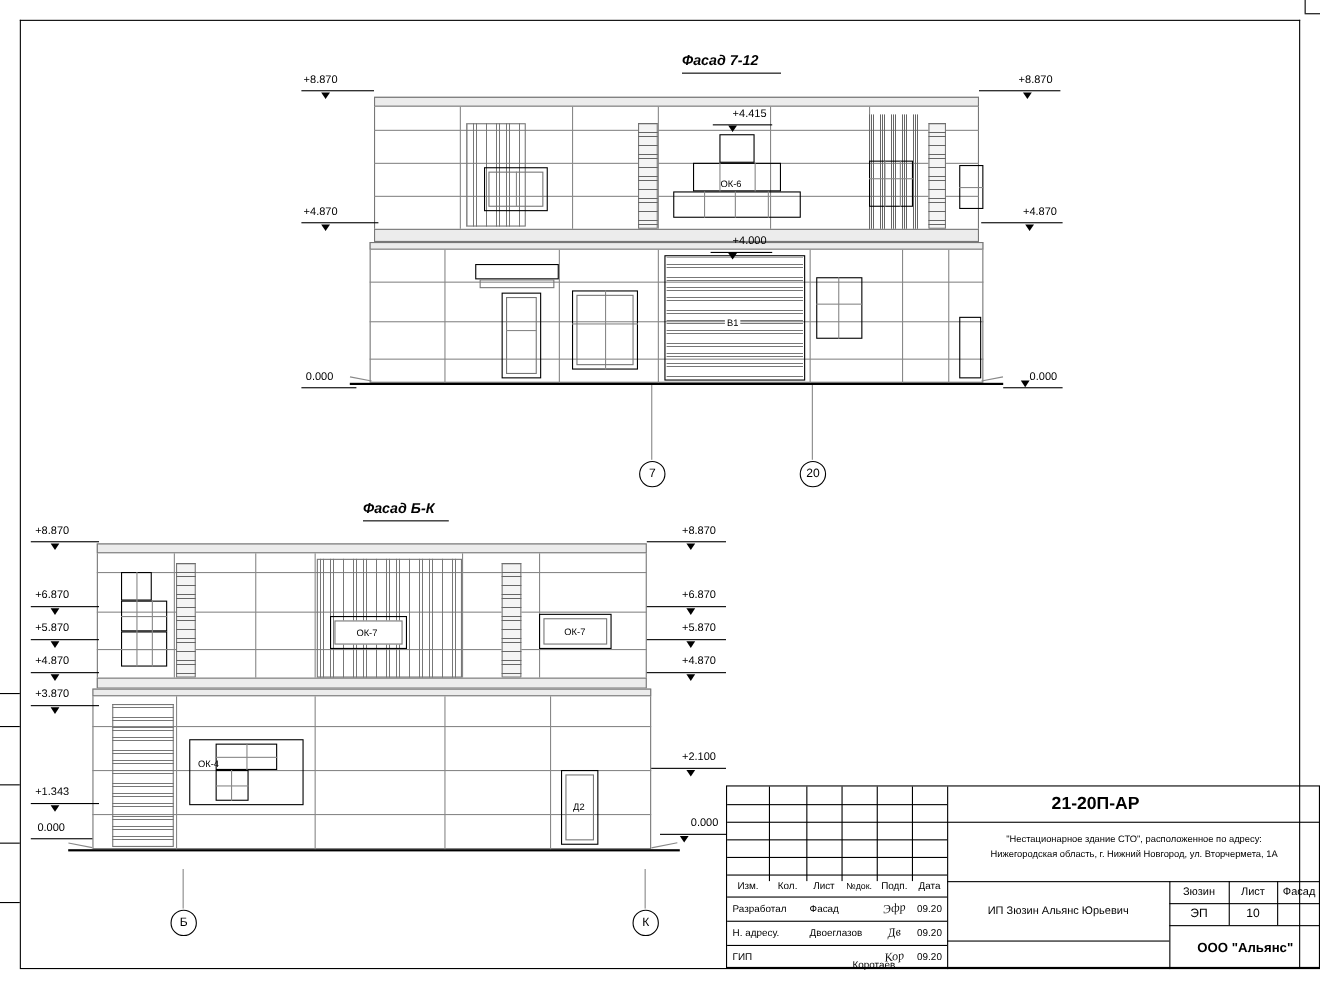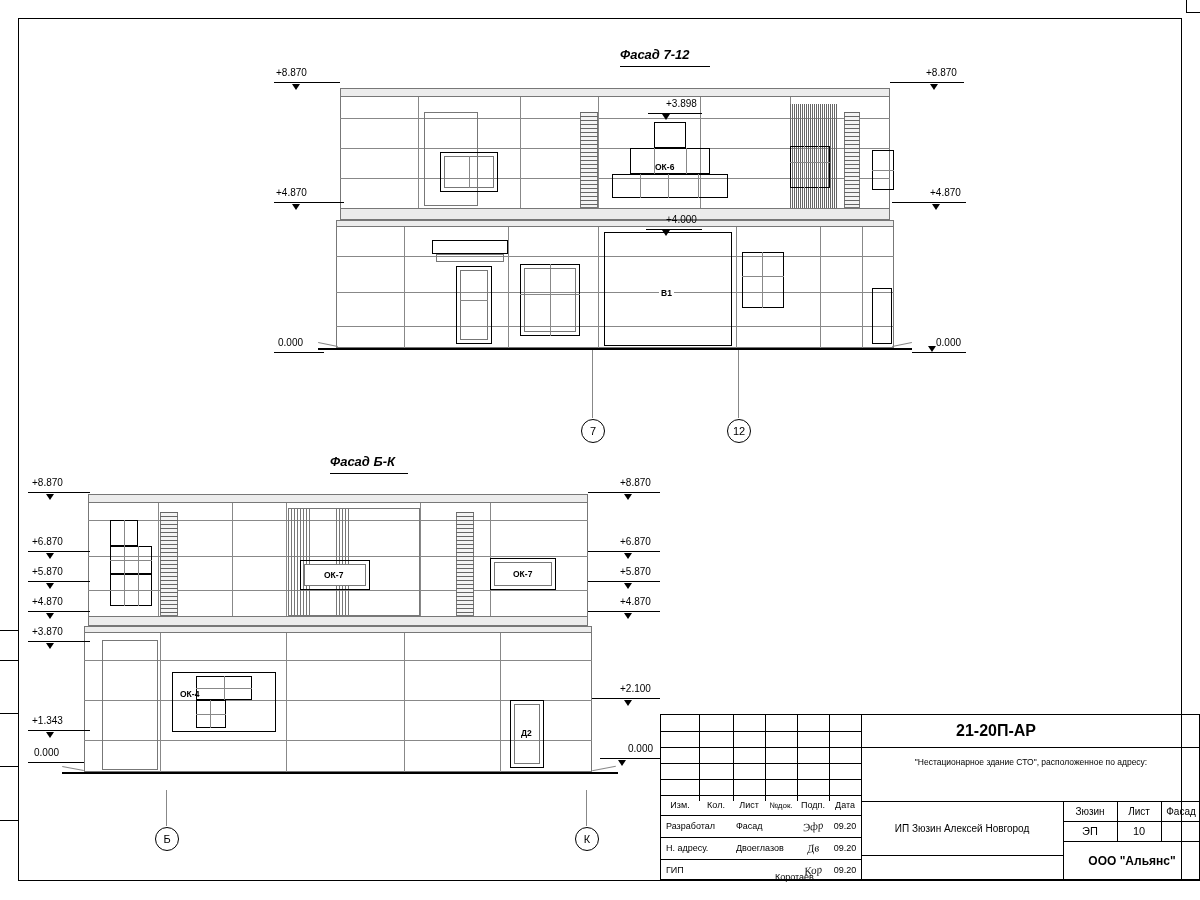--- a/index.html
+++ b/index.html
@@ -20,21 +20,21 @@
     position: absolute;
     background: #000;
   }
   .light { background: #888; }
   .txt {
     position: absolute;
     font-size: 10px;
     white-space: nowrap;
     line-height: 1;
   }
-  .txt.small { font-size: 8.5px; font-weight: bold; }
+  .txt.small { font-size: 8.5px; }
   .title-it {
     font-style: italic;
     font-size: 13px;
     font-weight: bold;
   }
   .lvl {
     font-size: 10px;
   }
   .mark-circle {
     position: absolute;
@@ -234,32 +234,32 @@
   <div class="arrow-dn" style="left:930px; top:84px;"></div>
 
   <div class="txt lvl" style="left:930px; top:188px;">+4.870</div>
   <div class="ln" style="left:892px; top:202px; width:74px; height:1px;"></div>
   <div class="arrow-dn" style="left:932px; top:204px;"></div>
 
   <div class="txt lvl" style="left:936px; top:338px;">0.000</div>
   <div class="ln" style="left:912px; top:352px; width:54px; height:1px;"></div>
   <div class="arrow-dn" style="left:928px; top:346px;"></div>
 
-  <div class="txt lvl" style="left:666px; top:99px;">+3.898</div>
+  <div class="txt lvl" style="left:666px; top:99px;">+4.415</div>
   <div class="ln" style="left:648px; top:113px; width:54px; height:1px;"></div>
   <div class="arrow-dn" style="left:662px; top:114px;"></div>
 
   <div class="txt lvl" style="left:666px; top:215px;">+4.000</div>
   <div class="ln" style="left:646px; top:229px; width:56px; height:1px;"></div>
   <div class="arrow-dn" style="left:662px; top:230px;"></div>
 
   <div class="light" style="position:absolute;left:592px; top:350px; width:0.8px; height:68px;"></div>
   <div class="mark-circle" style="left:581px; top:419px;">7</div>
   <div class="light" style="position:absolute;left:738px; top:350px; width:0.8px; height:68px;"></div>
-  <div class="mark-circle" style="left:727px; top:419px;">12</div>
+  <div class="mark-circle" style="left:727px; top:419px;">20</div>
 
   <div class="txt title-it" style="left:330px; top:455px;">Фасад Б-К</div>
   <div class="ln" style="left:330px; top:473px; width:78px; height:1px;"></div>
 
   <div class="box-l fill-w" style="left:88px; top:494px; width:500px; height:132px;"></div>
   <div class="box-l fill-w" style="left:84px; top:626px; width:508px; height:146px;"></div>
   <div class="box-l fill-gg" style="left:88px; top:494px; width:500px; height:9px;"></div>
   <div class="box-l fill-gg" style="left:88px; top:616px; width:500px; height:10px;"></div>
   <div class="box-l fill-gg" style="left:84px; top:626px; width:508px; height:7px;"></div>
 
@@ -417,23 +417,24 @@
 
     <div class="c" style="left:2px; top:144px; width:70px; height:22px; justify-content:flex-start; padding-left:3px;">ГИП</div>
     <div class="c" style="left:72px; top:144px; width:64px; height:36px; justify-content:flex-start; padding-left:3px;margin-left:39px;">Коротаев</div>
     <div class="c sig" style="left:136px; top:144px; width:32px; height:22px;">Кор</div>
     <div class="c" style="left:168px; top:144px; width:32px; height:22px;">09.20</div>
 
     <div class="c b" style="left:200px; top:0px; width:270px; height:32px; font-size:16px;">21-20П-АР</div>
     <div class="c bt" style="left:200px; top:32px; width:340px; height:0px; border-top:1px solid #000;"></div>
 
     <div class="c" style="left:202px; top:40px; width:336px; height:14px; font-size:8.5px;">"Нестационарное здание СТО", расположенное по адресу:</div>
+    <div class="c" style="left:202px; top:54px; width:336px; height:14px; font-size:8.5px;">Нижегородская область, г. Нижний Новгород, ул. Вторчермета, 1А</div>
     <div class="c bt" style="left:200px; top:86px; width:340px; height:0px; border-top:1px solid #000;"></div>
 
-    <div class="c" style="left:200px; top:86px; width:202px; height:54px; font-size:10px;">ИП Зюзин Алексей Новгород</div>
+    <div class="c" style="left:200px; top:86px; width:202px; height:54px; font-size:10px;">ИП Зюзин Альянс Юрьевич</div>
     <div class="c bl" style="left:402px; top:86px; width:0px; height:80px; border-left:1px solid #000;"></div>
 
     <div class="c bt" style="left:200px; top:140px; width:202px; height:0px; border-top:1px solid #000;"></div>
 
     <div class="c" style="left:402px; top:86px; width:54px; height:20px; font-size:10px;">Зюзин</div>
     <div class="c" style="left:456px; top:86px; width:44px; height:20px; font-size:10px;">Лист</div>
     <div class="c" style="left:500px; top:86px; width:40px; height:20px; font-size:10px;">Фасад</div>
     <div class="c bt" style="left:402px; top:106px; width:138px; height:0px; border-top:1px solid #000;"></div>
     <div class="c bl" style="left:456px; top:86px; width:0px; height:40px; border-left:1px solid #000;"></div>
     <div class="c bl" style="left:500px; top:86px; width:0px; height:40px; border-left:1px solid #000;"></div>

